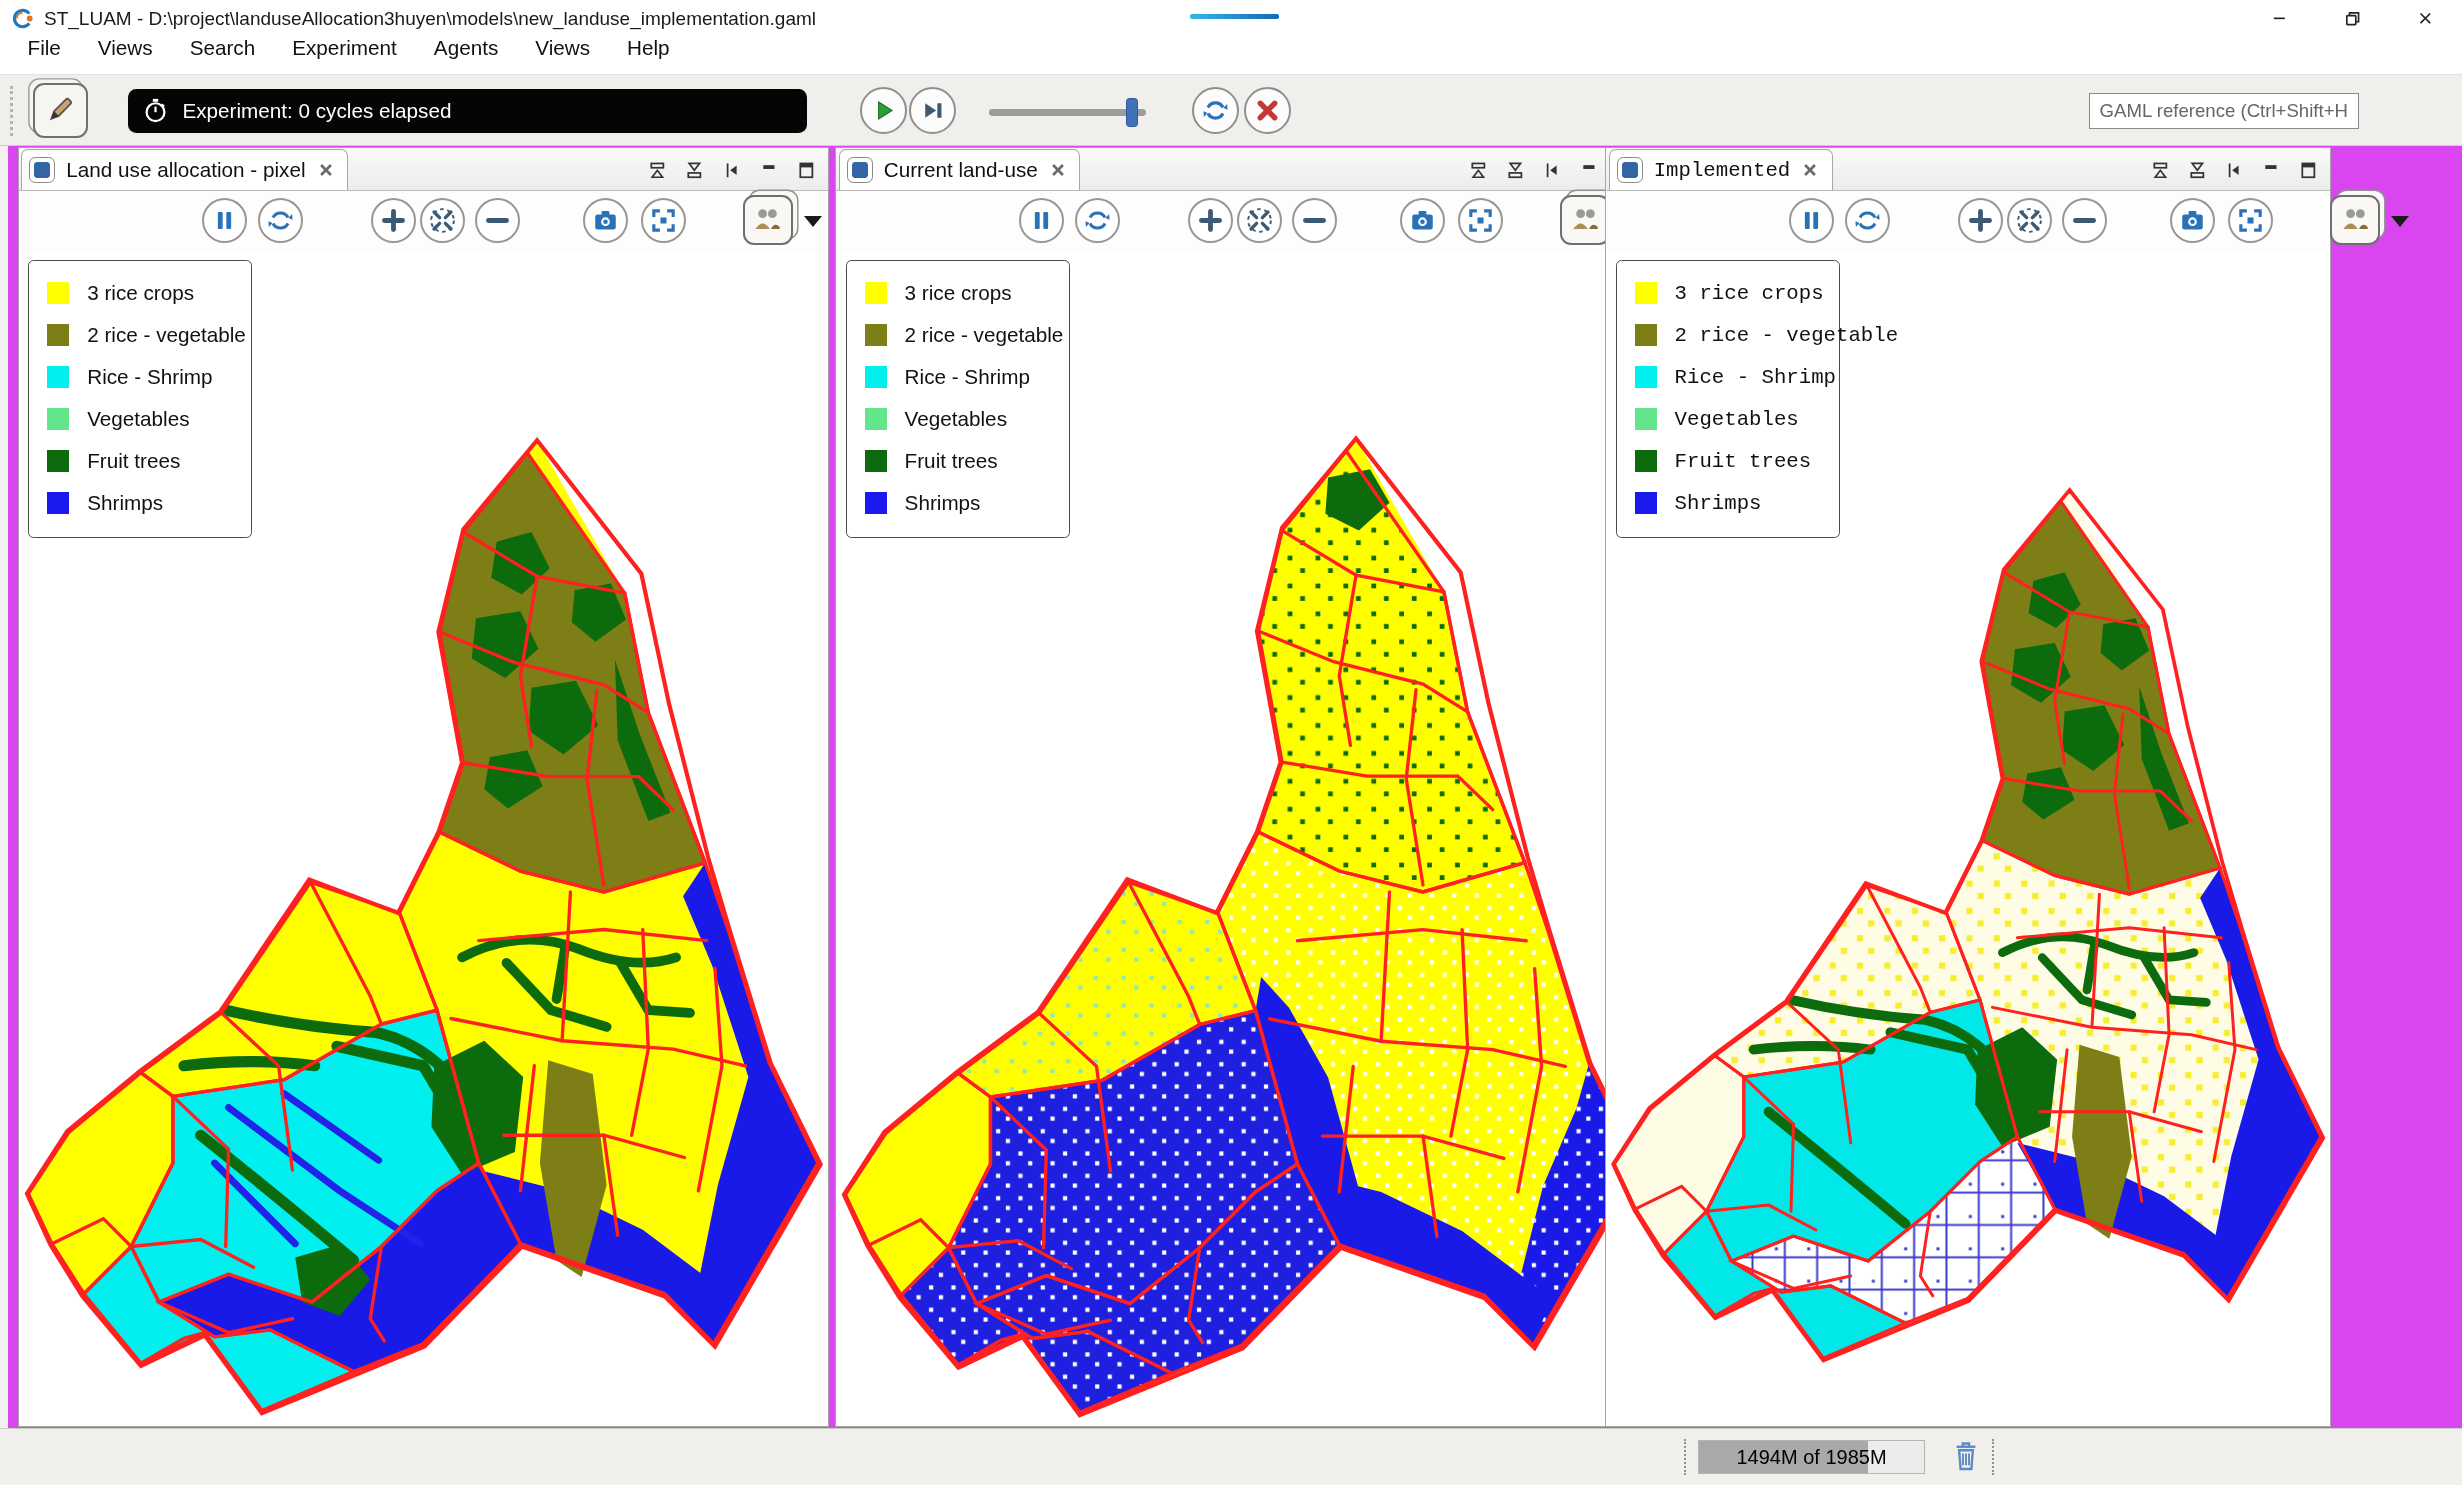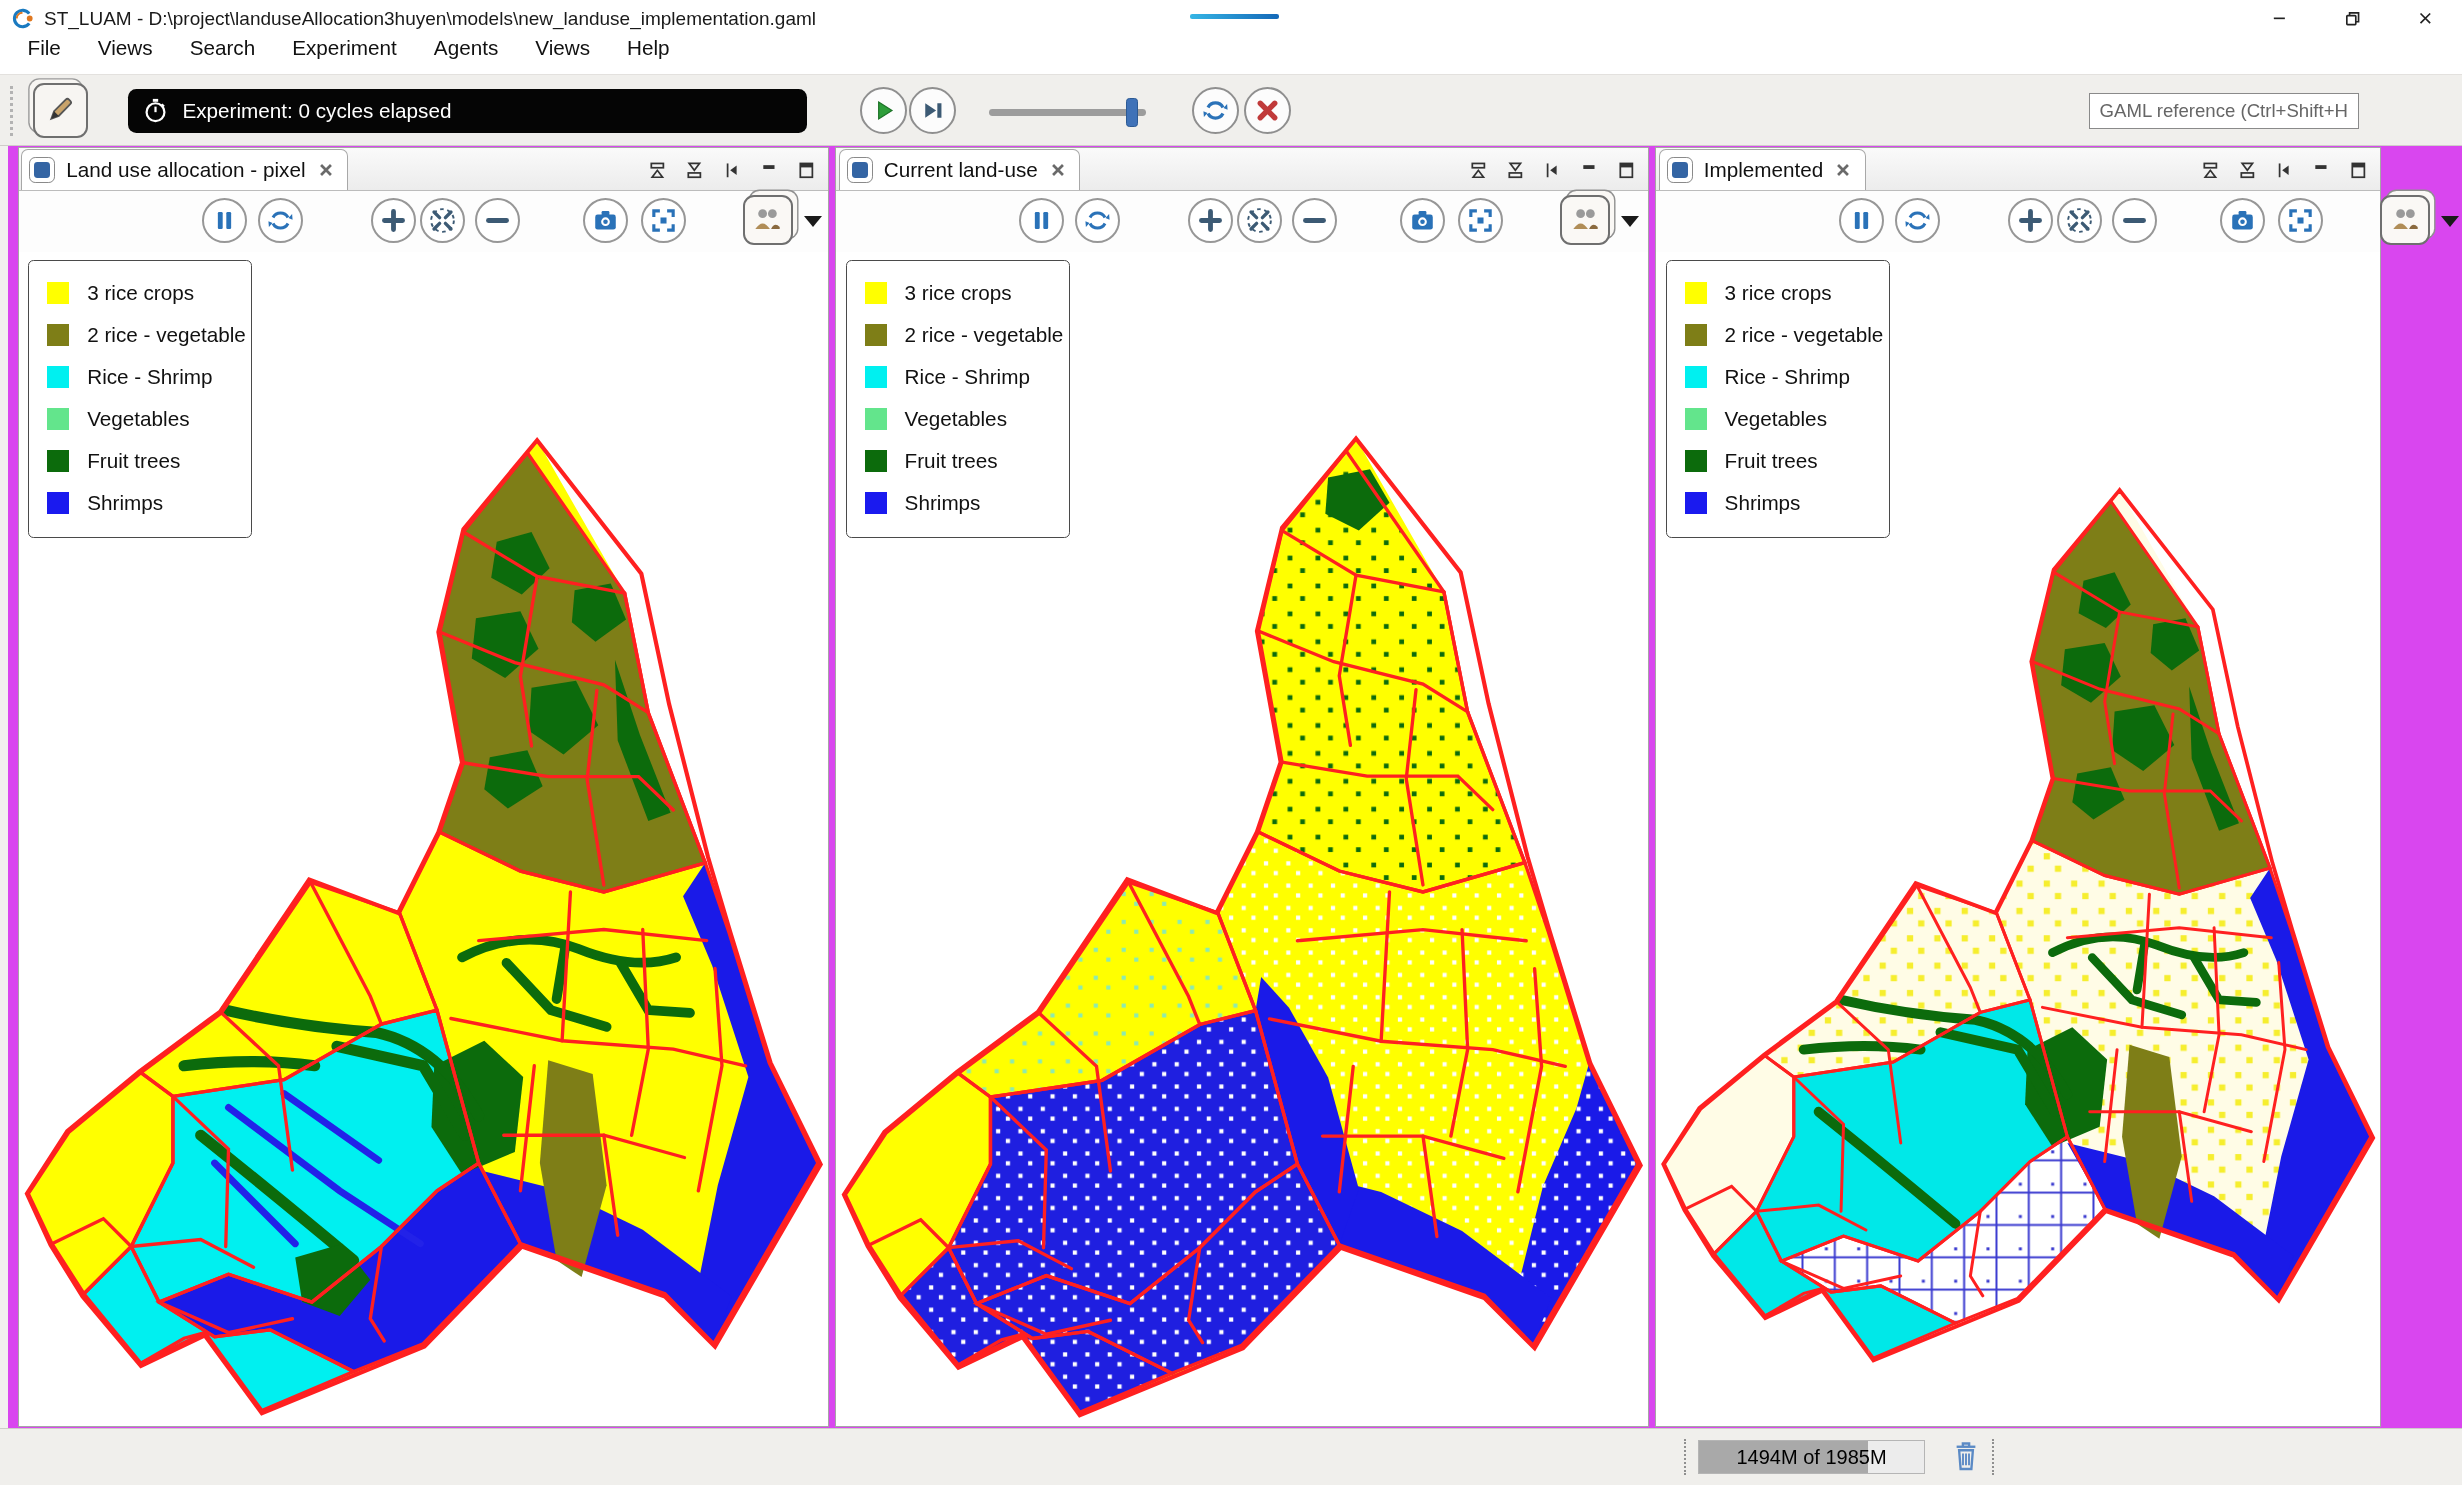--- a/index.html
+++ b/index.html
@@ -582,21 +582,21 @@
               <path d="M100,640 L150,662 L196,652" fill="none" stroke="#ff2020" stroke-width="2.4" stroke-linecap="round"></path>
               <path d="M260,600 L252,652 L262,668" fill="none" stroke="#ff2020" stroke-width="2.4" stroke-linecap="round"></path>
               <path d="M23,598 L60,580 L80,600" fill="none" stroke="#ff2020" stroke-width="2.4" stroke-linecap="round"></path>
               <path d="M87,684 L118,666 L133,662" fill="none" stroke="#ff2020" stroke-width="2.4" stroke-linecap="round"></path>
               <path d="M435,130 L452,216 L493,324" fill="none" stroke="#ff2020" stroke-width="2.4" stroke-linecap="round"></path>
               <path d="M372,20 L319,84 L301,158 L318,252 L301,302 L272,360 L208,336 L144,431 L86,474 L34,517 L5,562 L22,599 L45,636 L87,686 L133,664 L174,720 L291,672 L361,600 L464,636 L500,672 L576,541 L540,468 L511,374 L495,320 L467,210 L447,116 Z" fill="none" stroke="#ff2020" stroke-width="3" stroke-linecap="round"></path>
             </svg></div>
     </div>
   </section>
 
-  <section class="panel" id="panel-2" style="left: 1647px; width: 726px;">
+  <section class="panel" id="panel-2" style="left: 1597px; width: 726px; font-family: Liberation Mono, monospace;">
     <div class="tabbar">
       <div class="tab">
         <span class="tab-icon"></span>
         <span class="tab-label">Implemented</span>
         <svg class="tab-close" viewBox="0 0 20 20">
           <path d="M4.5,4.5 L15.5,15.5 M15.5,4.5 L4.5,15.5"></path>
         </svg>
       </div>
       <div class="tab-tools">
         <svg viewBox="0 0 24 24">

